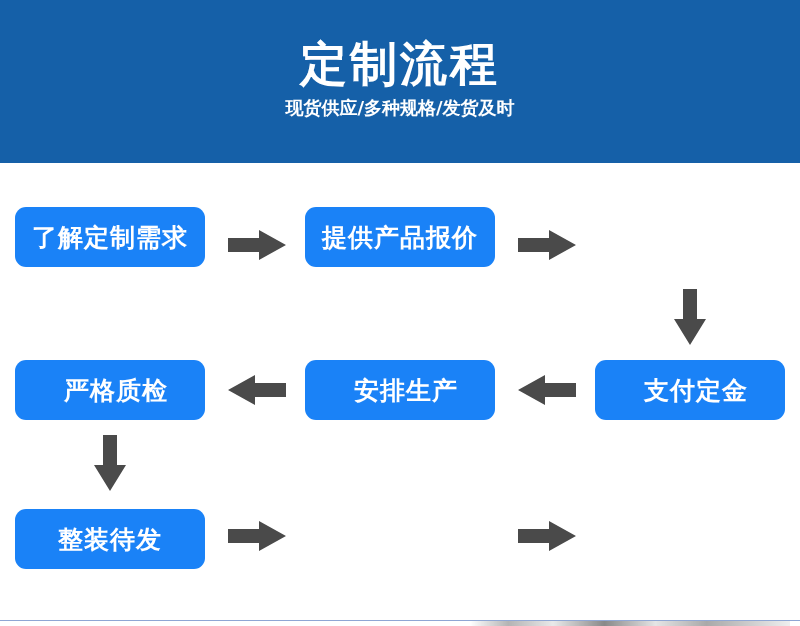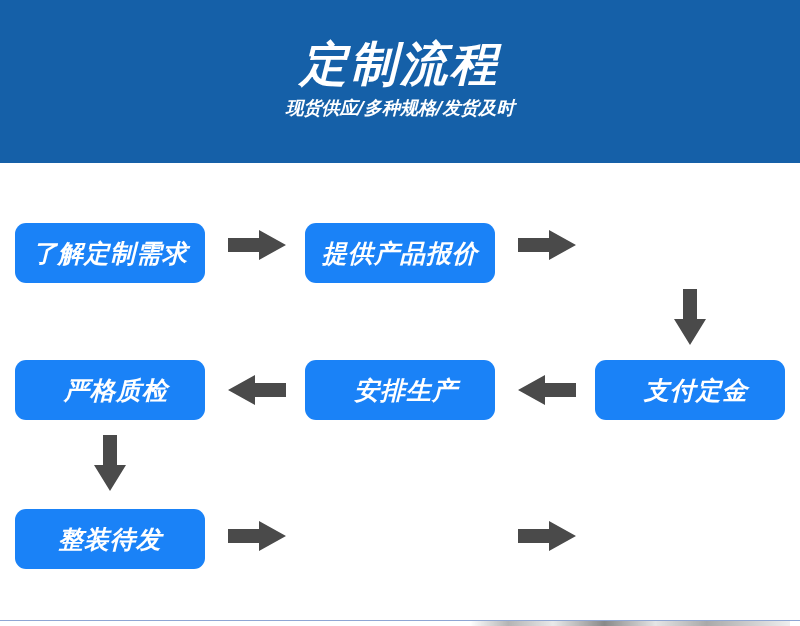--- a/index.html
+++ b/index.html
@@ -13,21 +13,20 @@
     background: #ffffff;
     font-family: "DejaVu Sans", "Liberation Sans", sans-serif;
     overflow: hidden;
   }
 
   .page {
     position: relative;
     width: 784px;
     height: 626px;
     background: #ffffff;
-    font-style: italic;
   }
 
   
   .header {
     position: absolute;
     left: 0;
     top: 0;
     width: 800px;
     height: 163px;
     background: #1560a8;
@@ -85,21 +84,21 @@
     white-space: nowrap;
     line-height: 1;
   }
 
   
   .col-1 { left: 15px; }
   .col-2 { left: 305px; }
   .col-3 { left: 595px; }
 
   
-  .row-1 { top: 60px; }
+  .row-1 { top: 44px; }
   .row-2 { top: 197px; padding-left: 12px; }
   .row-3 { top: 346px; }
 
   
   .arrow {
     position: absolute;
     display: block;
   }
   .arrow svg { display: block; }
 

